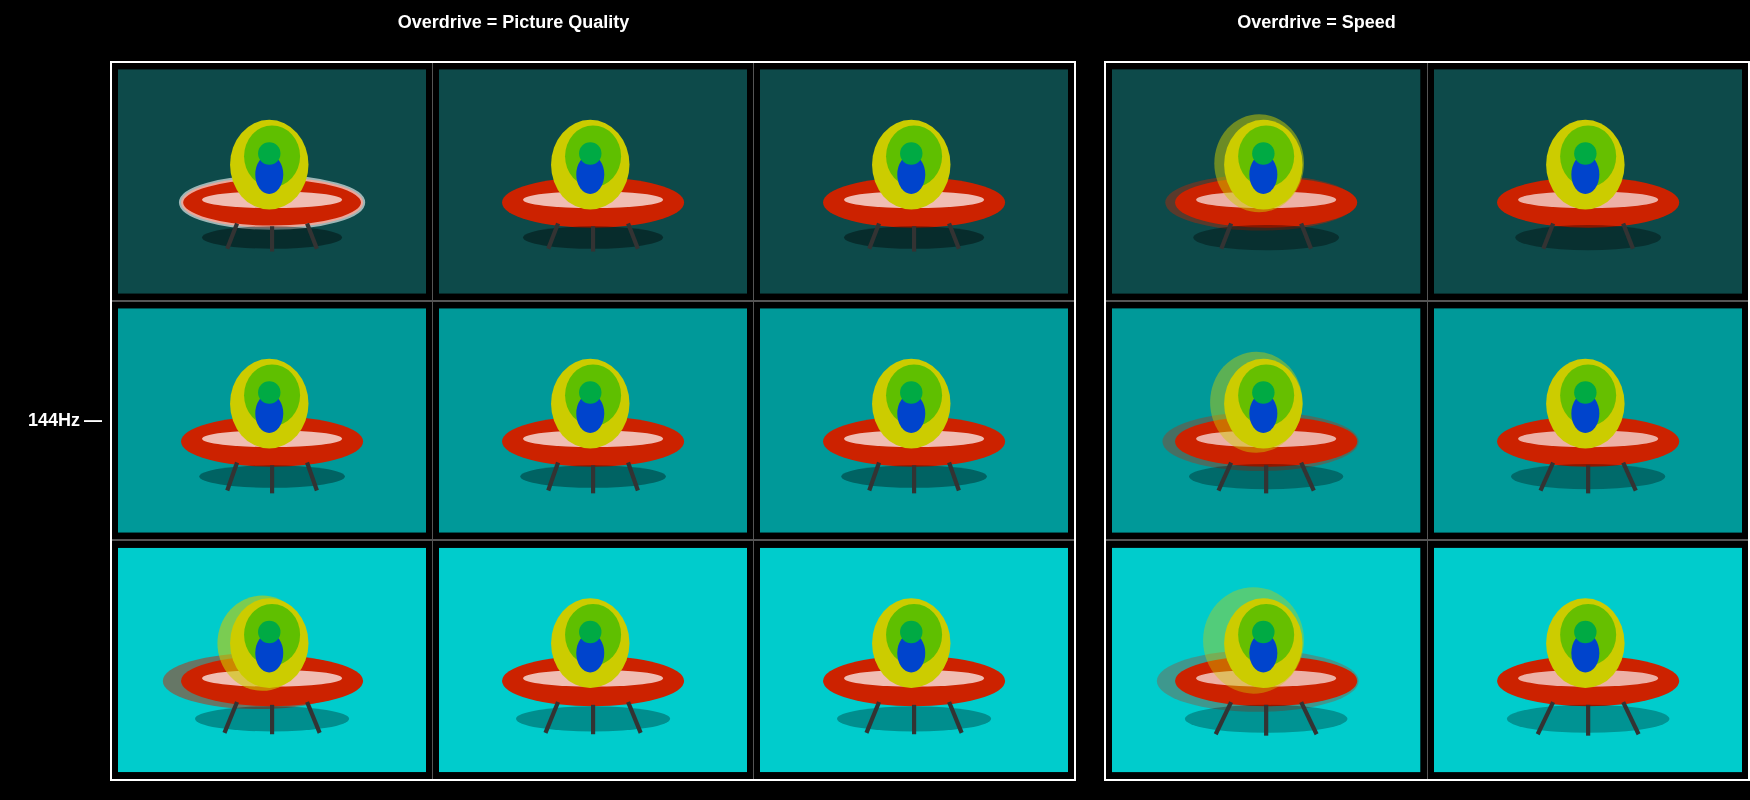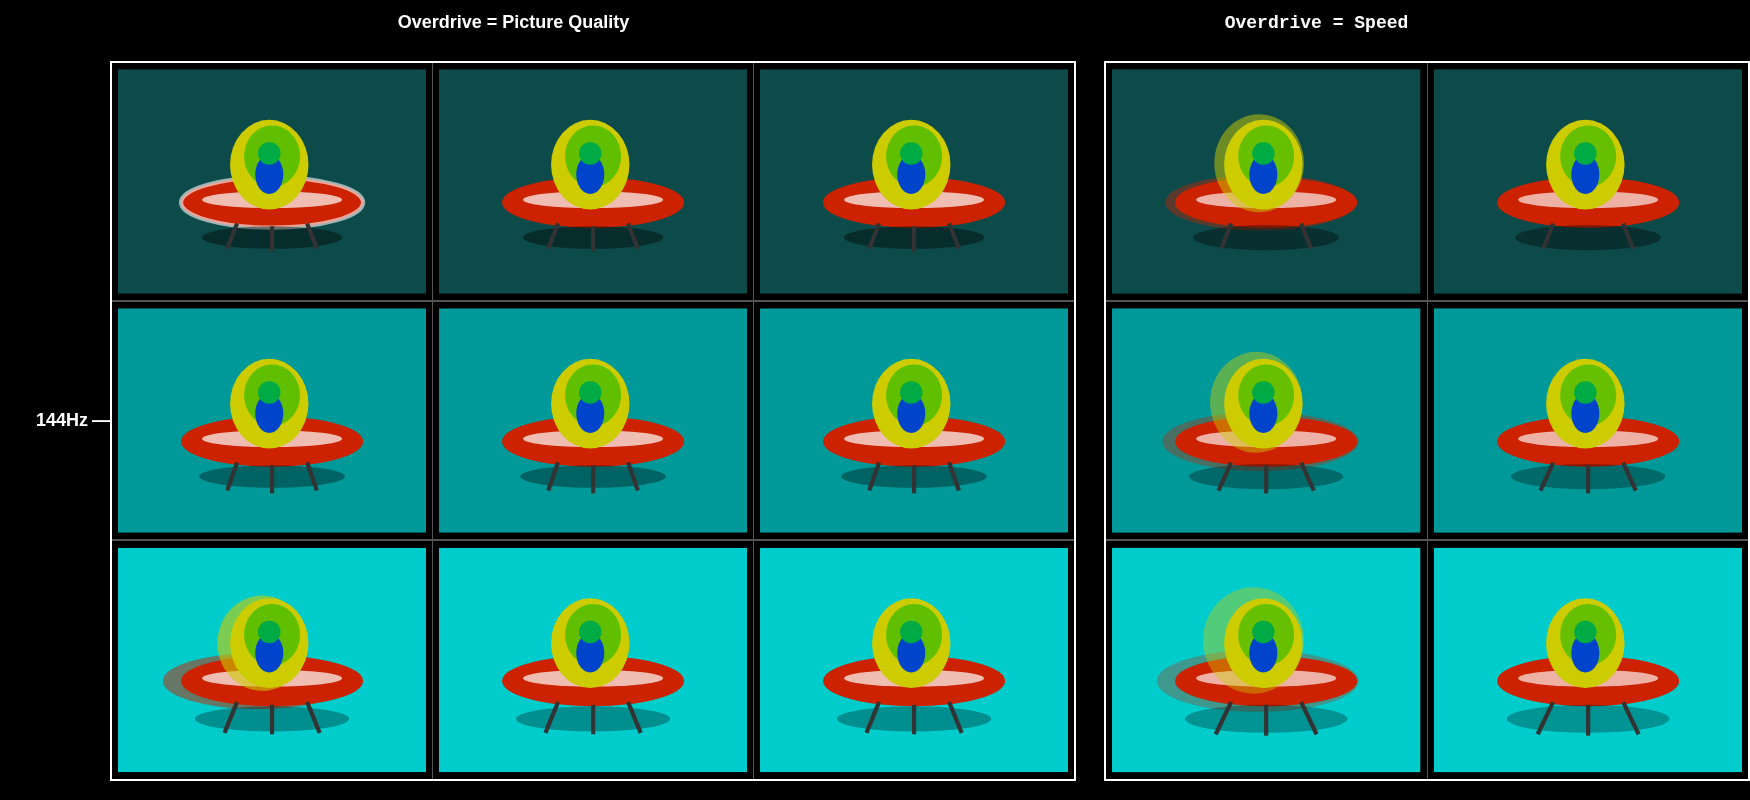--- a/index.html
+++ b/index.html
@@ -32,21 +32,21 @@
       display: flex;
       flex: 1;
       align-items: center;
       padding-left: 10px;
     }
 
     .hz-label-container {
       display: flex;
       flex-direction: column;
       align-items: flex-end;
-      padding-right: 0;
+      padding-right: 8px;
       width: 100px;
       min-width: 100px;
       position: relative;
     }
 
     .hz-label {
       font-weight: bold;
       font-size: 18px;
       color: #fff;
       display: flex;
@@ -96,21 +96,21 @@
 
   <div class="header-row">
     <div style="width:110px; min-width:110px;"></div>
 
     <div style="display:flex; flex:1; gap:0;">
 
       <div style="display:flex; flex:3; border:2px solid transparent;">
         <div class="header-col" style="flex:1;">
           <span style="font-weight:bold; font-size:18px; color:#fff;">Overdrive = Picture Quality</span>
         </div>
-        <div class="header-col" style="flex:1;font-family:Liberation Mono, monospace;">
+        <div class="header-col" style="flex:1;">
           <span style="font-weight:bold; font-size:18px; color:#fff;">Overdrive = Speed</span>
         </div>
       </div>
 
       <div style="width:30px;"></div>
 
     </div>
   </div>
 
   <div class="main-area">

